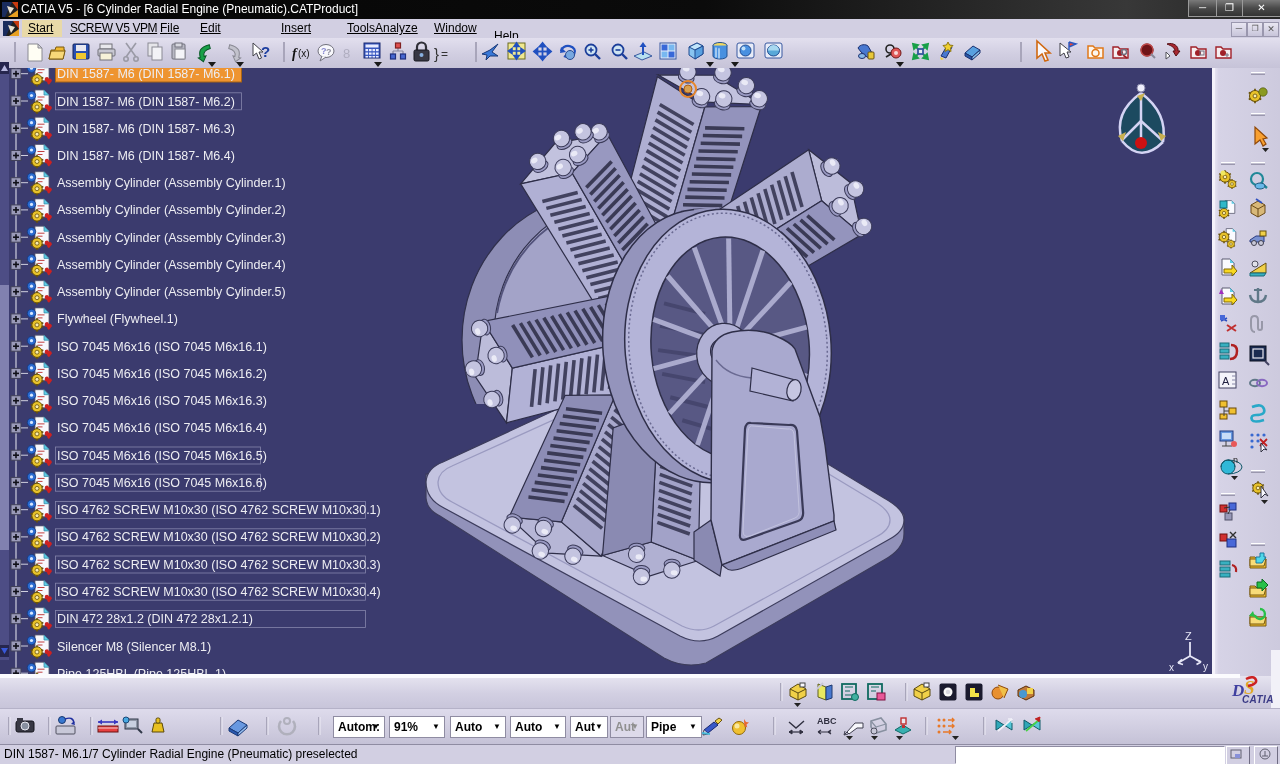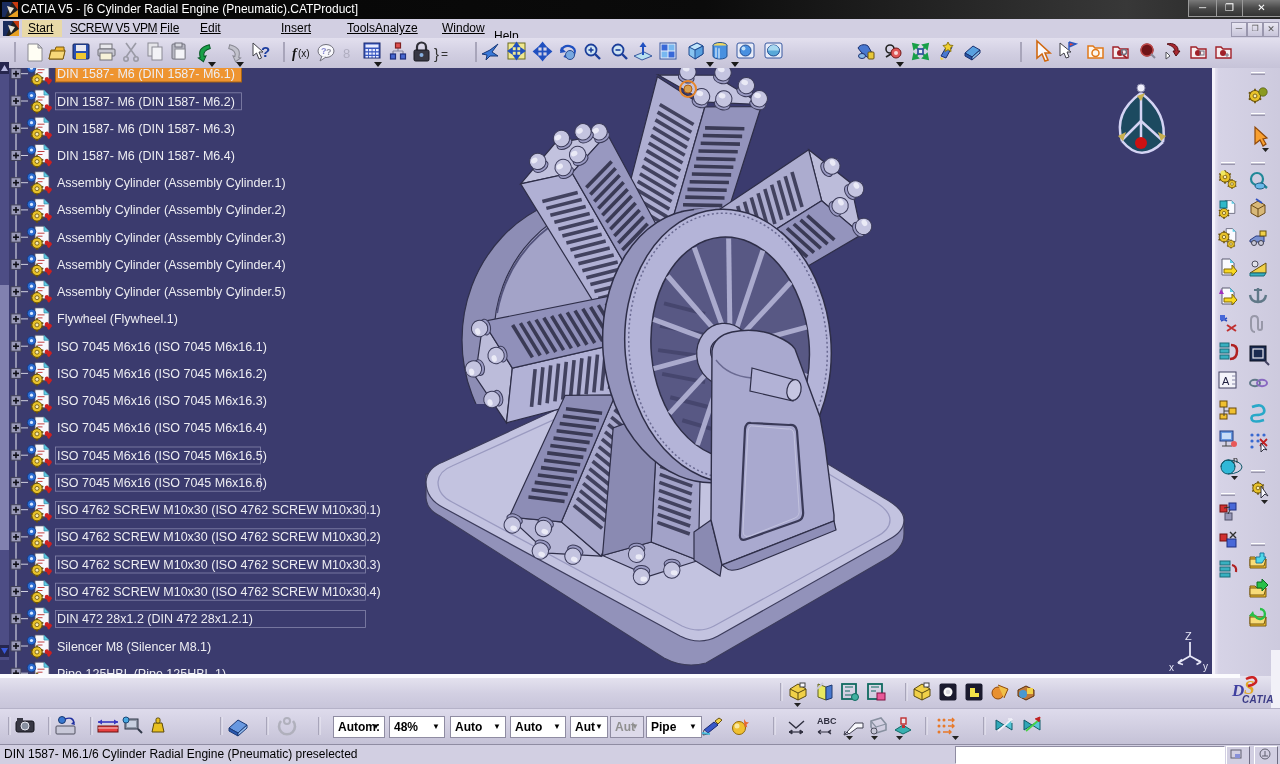--- a/index.html
+++ b/index.html
@@ -60,21 +60,21 @@
     </svg>
   <div class="abs" style="left:22px;top:20px;width:40px;height:17px;background:#e8d9a8;"></div>
   <div class="mitem" style="left:28px;"><u>S</u>tart</div>
   <div class="mitem" style="left:70px;letter-spacing:-0.4px;">SCREW V5 VPM</div>
   <div class="mitem" style="left:160px;"><u>F</u>ile</div>
   <div class="mitem" style="left:200px;"><u>E</u>dit</div>
   <div class="mitem" style="left:243px;margin-top:38px;"><u>V</u>iew</div>
   <div class="mitem" style="left:281px;"><u>I</u>nsert</div>
   <div class="mitem" style="left:327px;margin-left:20px;"><u>T</u>ools</div>
   <div class="mitem" style="left:375px;text-align:center;"><u>A</u>nalyze</div>
-  <div class="mitem" style="left:434px;margin-left:8px;"><u>W</u>indow</div>
+  <div class="mitem" style="left:434px;"><u>W</u>indow</div>
   <div class="mitem" style="left:494px;margin-top:8px;"><u>H</u>elp</div>
   <div class="abs" style="left:1231px;top:22px;width:14px;height:13px;background:linear-gradient(180deg,#e8e6f2,#c8c5da);border:1px solid #9a97ae;color:#555;font-size:9px;text-align:center;line-height:11px;">─</div>
   <div class="abs" style="left:1247px;top:22px;width:14px;height:13px;background:linear-gradient(180deg,#e8e6f2,#c8c5da);border:1px solid #9a97ae;color:#555;font-size:8px;text-align:center;line-height:12px;">❐</div>
   <div class="abs" style="left:1263px;top:22px;width:14px;height:13px;background:linear-gradient(180deg,#e8e6f2,#c8c5da);border:1px solid #9a97ae;color:#555;font-size:9px;text-align:center;line-height:12px;">✕</div>
   <div class="abs" id="toolbar"></div>
   <svg class="abs" style="left:0;top:38px" width="1280" height="30">
    <defs>
     <g id="magn">
           <circle cx="7" cy="7" r="5.5" fill="#cfe4f2" stroke="#1c3e9a" stroke-width="1.8"></circle>
           <line x1="11" y1="11" x2="16" y2="16" stroke="#1c3e9a" stroke-width="2.4"></line>
@@ -1292,21 +1292,21 @@
         <path d="M7 -6 L-1 -1 L7 4 Z" fill="#58c8d8" stroke="#105a68"></path>
         <path d="M-7 5 L7 -7" stroke="#48d048" stroke-width="1.8"></path>
         <path d="M2 -7 l5 -2 -1 5" fill="#c02020" stroke="#c02020"></path>
       </g>
   </svg>
   <div class="combo" style="left:333px;top:716px;width:50px;">
       <span class="lbl">Autom:</span>
       <span class="da">▼</span>
     </div>
   <div class="combo" style="left:389px;top:716px;width:54px;">
-      <span class="lbl">48%</span>
+      <span class="lbl">91%</span>
       <span class="da">▼</span>
     </div>
   <div class="combo" style="left:450px;top:716px;width:54px;">
       <span class="lbl">Auto</span>
       <span class="da">▼</span>
     </div>
   <div class="combo" style="left:510px;top:716px;width:54px;">
       <span class="lbl">Auto</span>
       <span class="da">▼</span>
     </div>
@@ -1316,21 +1316,21 @@
     </div>
   <div class="combo" style="left:610px;top:716px;width:32px;background:#dddaea;color:#909090;">
       <span class="lbl">Aut</span>
       <span class="da" style="color:#909090">▼</span>
     </div>
   <div class="combo" style="left:646px;top:716px;width:54px;">
       <span class="lbl">Pipe</span>
       <span class="da">▼</span>
     </div>
   <div class="abs" id="statusbar"></div>
-  <div class="abs" id="statustext">DIN 1587- M6.1/6 Cylinder Radial Engine (Pneumatic) preselected</div>
+  <div class="abs" id="statustext">DIN 1587- M6.1/7 Cylinder Radial Engine (Pneumatic) preselected</div>
   <div class="abs" id="statusfield"></div>
   <div class="sbtn" style="left:1226px;"><svg width="20" height="15">
         <rect x="4" y="3" width="10" height="8" fill="none" stroke="#606070"></rect>
         <rect x="8" y="7" width="5" height="4" fill="#8890d8"></rect>
       </svg></div>
   <div class="sbtn" style="left:1254px;"><svg width="20" height="15">
         <circle cx="10" cy="7" r="5" fill="none" stroke="#606070"></circle>
         <path d="M7 9 l6 0 M10 4 l0 5" stroke="#606070"></path>
       </svg></div>
 </div>

